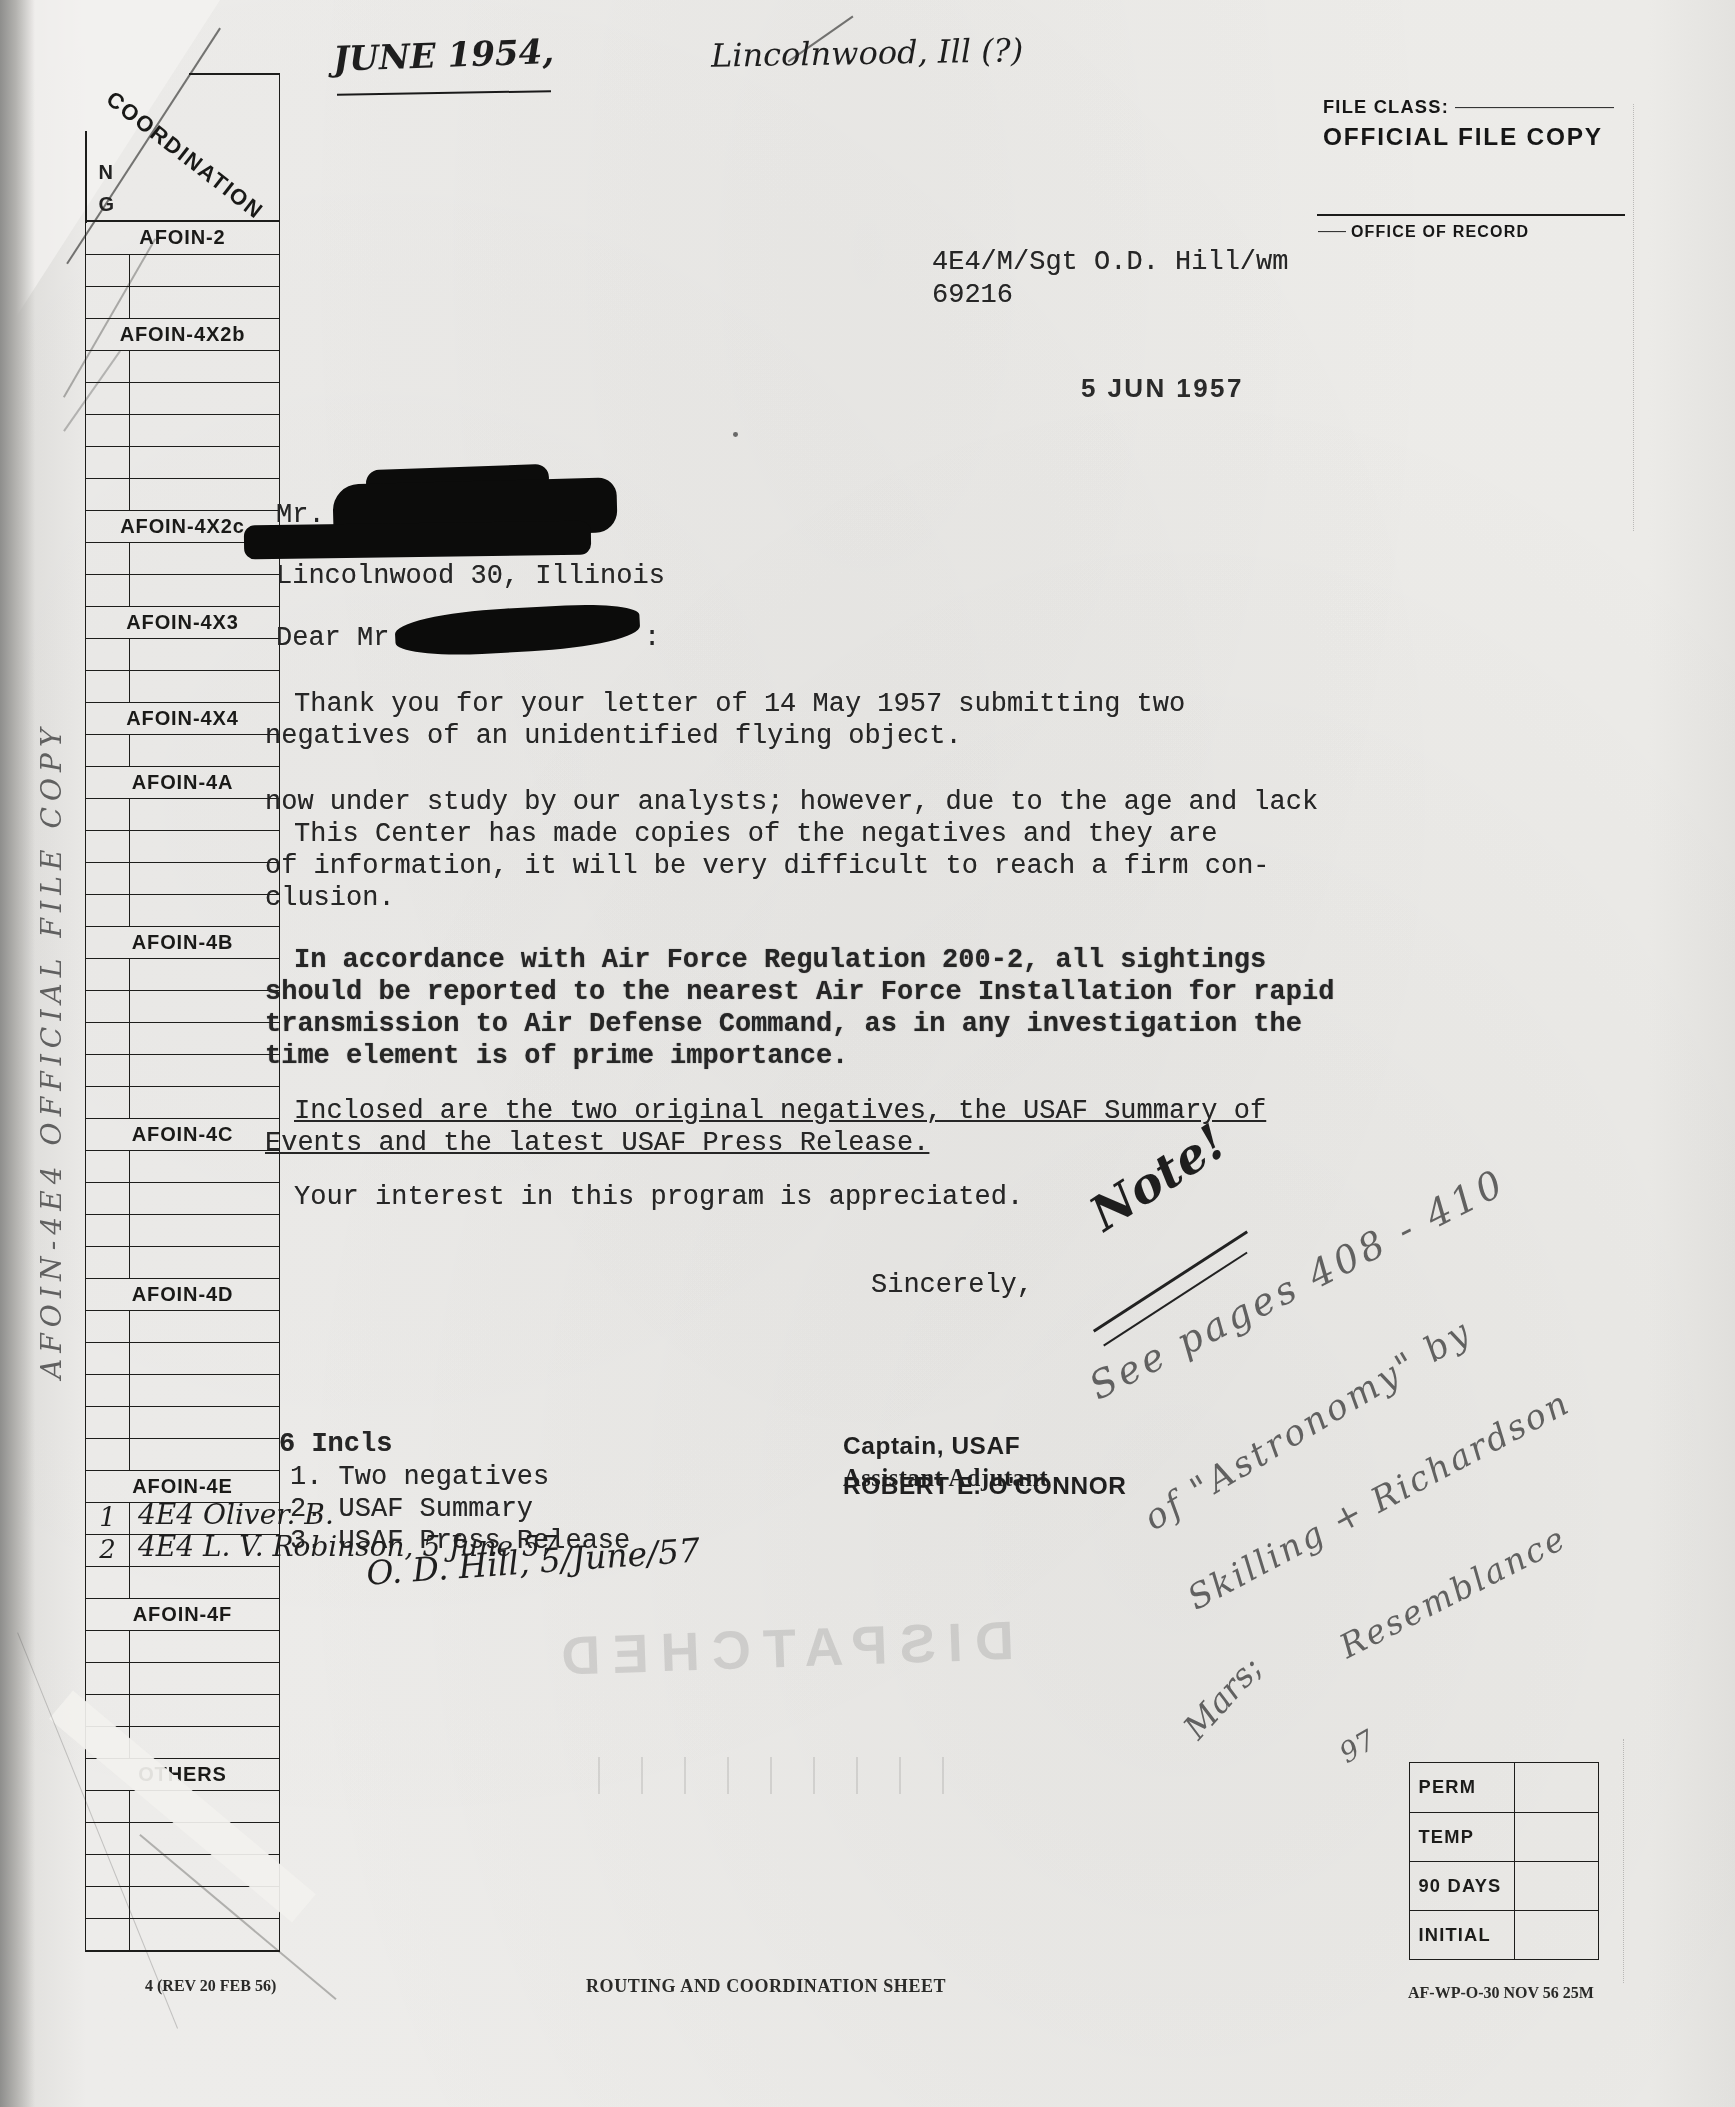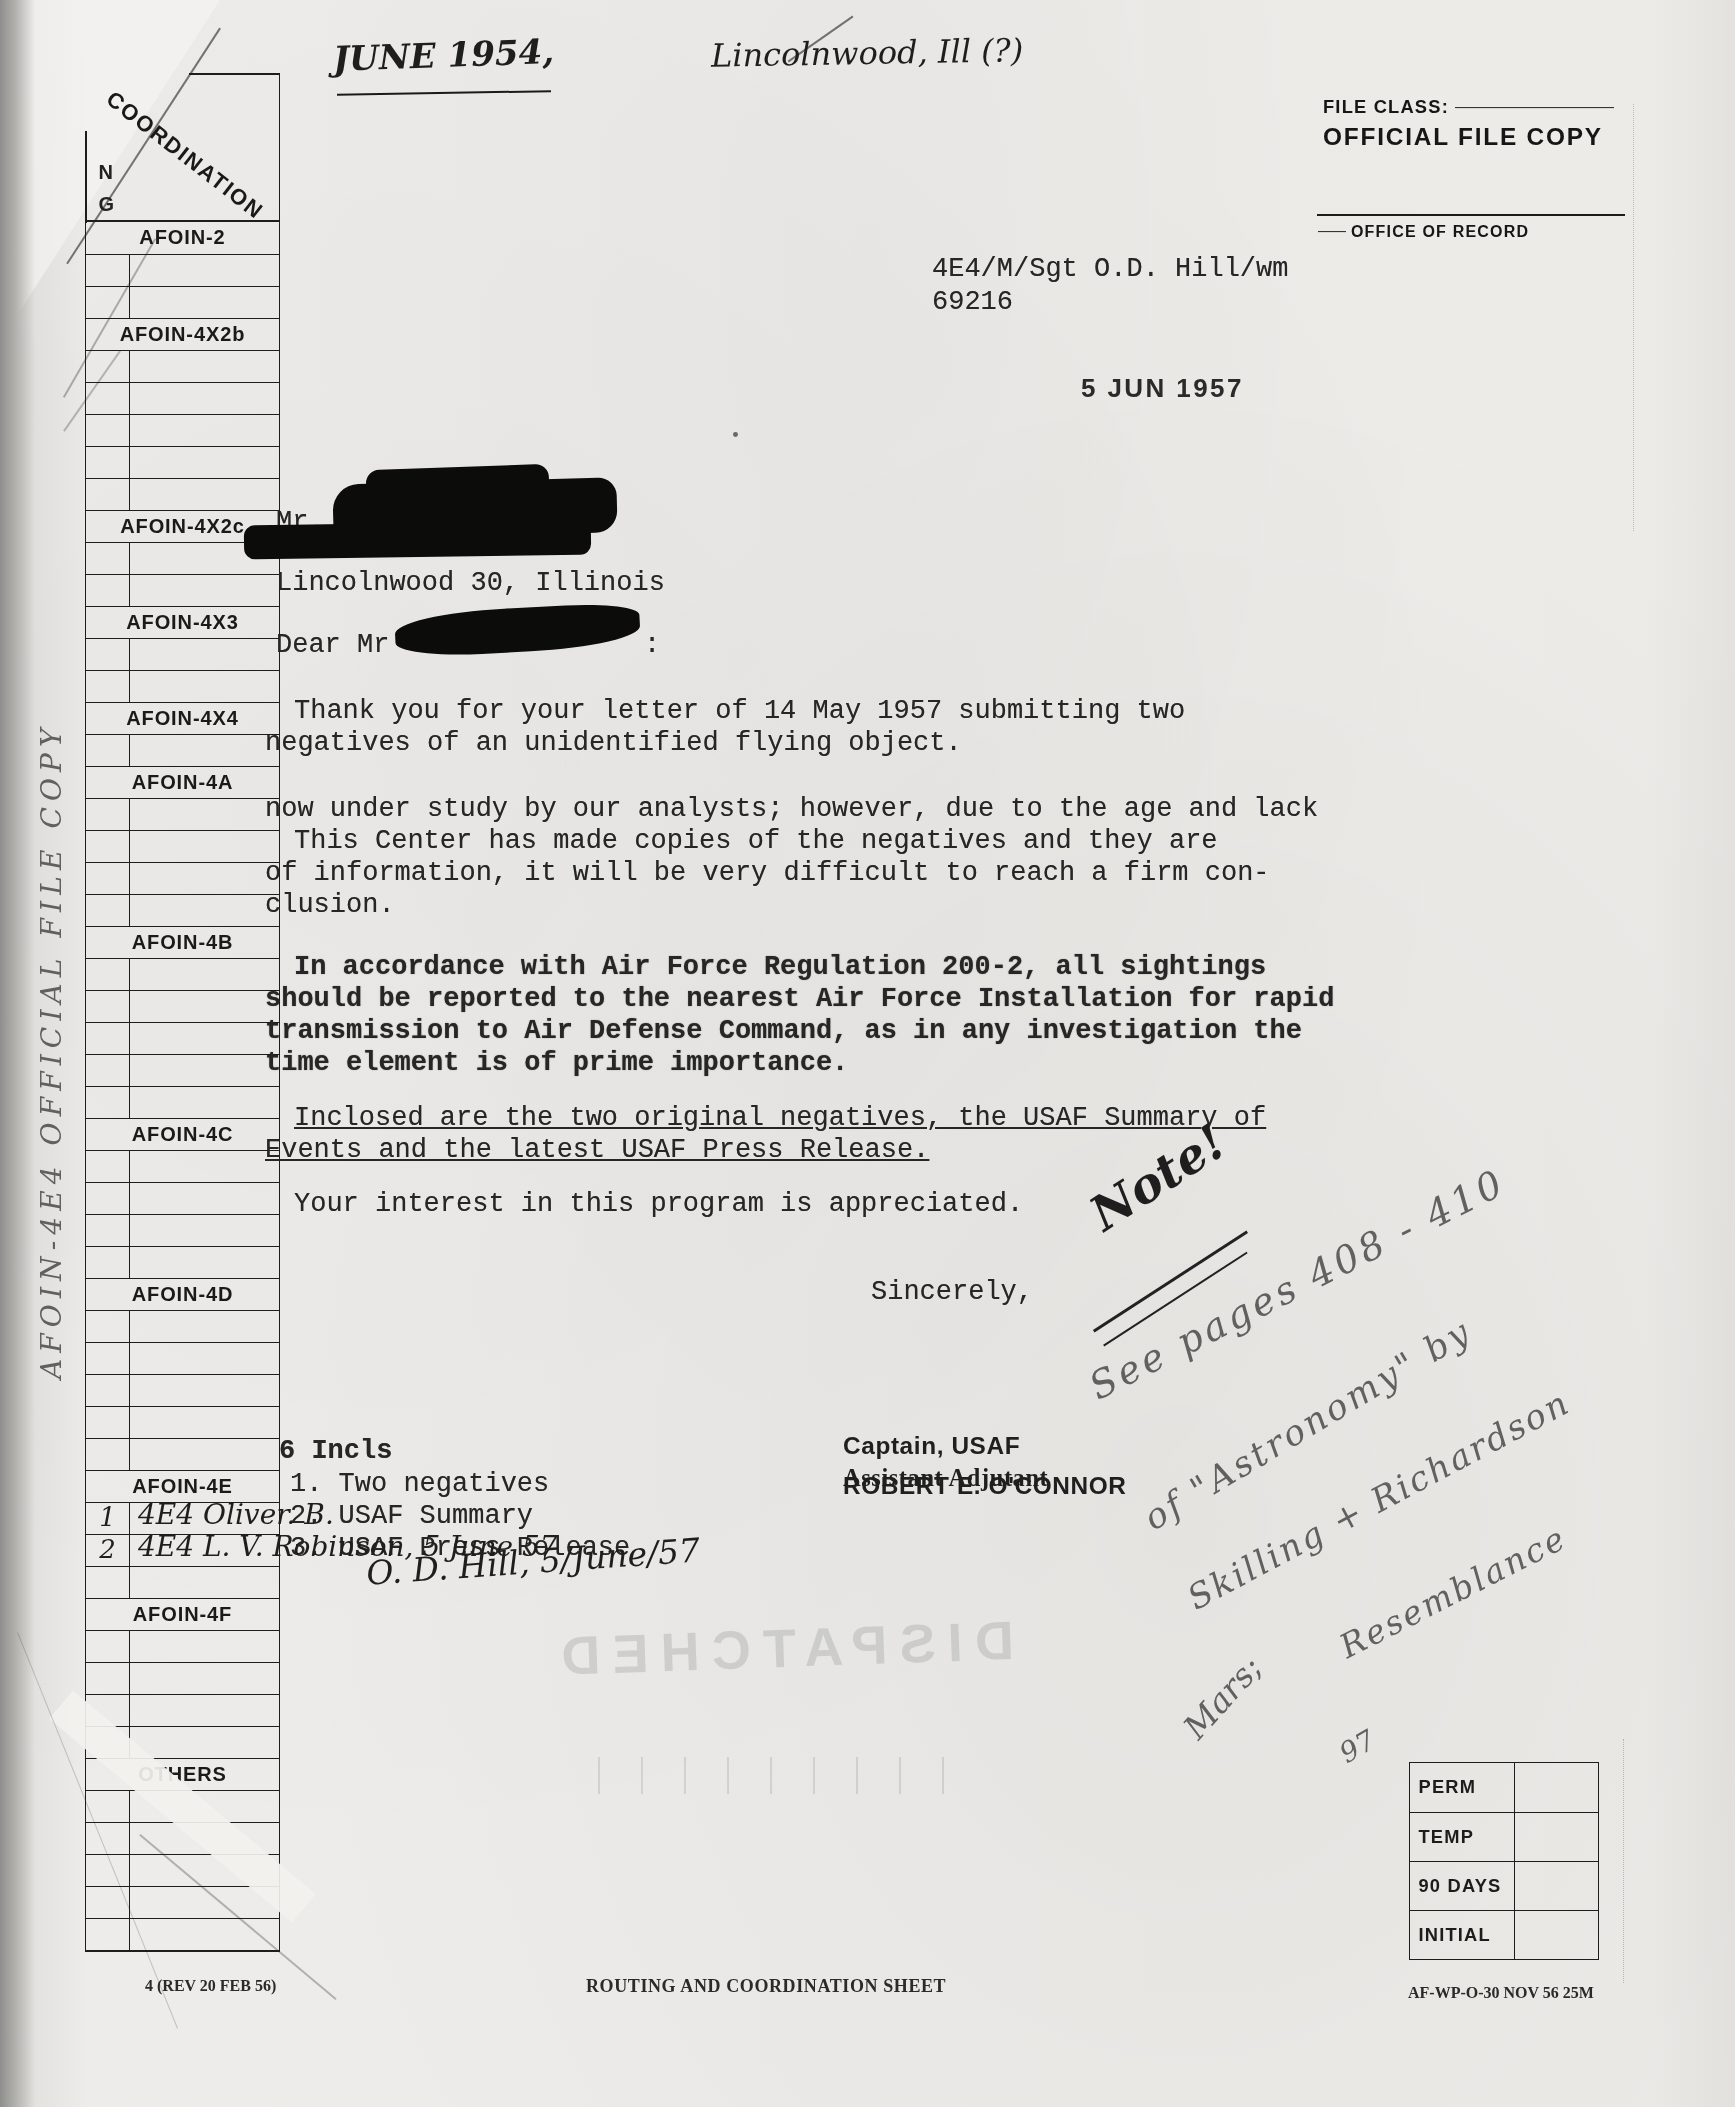--- a/index.html
+++ b/index.html
@@ -17,21 +17,21 @@
   
   .scan-edge-left{left:0;top:0;width:35px;height:100%;
     background:linear-gradient(90deg,#8e8e8c,#b3b2af 45%,rgba(205,204,201,0));}
   .fold-tri{left:0;top:0;width:232px;height:366px;
     clip-path:polygon(0 0,220px 0,0 342px);background:rgba(246,245,242,0.65);}
   .stroke{background:rgba(35,35,33,0.6);height:1.8px;}
   .crease-band{background:rgba(242,241,238,0.92);}
   .dotline{border-left:1.2px dotted rgba(70,70,70,0.3);}
   
   .typed{font-family:"Liberation Mono","DejaVu Sans Mono",monospace;font-size:27px;
-    color:#262626;text-shadow:0 0 0.6px rgba(0,0,0,0.38);white-space:nowrap;line-height:32px;margin-top:7px;}
+    color:#262626;text-shadow:0 0 0.6px rgba(0,0,0,0.38);white-space:nowrap;line-height:32px;}
   .heavy .tline{font-weight:bold;text-shadow:0 0 1.2px rgba(0,0,0,0.45);}
   .tline.indent{padding-left:29px;}
   
   .print{font-weight:bold;color:#161616;white-space:nowrap;}
   
   .hand{font-family:"DejaVu Serif",serif;font-style:italic;white-space:nowrap;color:#1e1e1e;}
   .pencil{color:#4a4a4a;opacity:0.85;}
   
   .routing{left:85px;top:73px;width:195px;}
   .r-header{position:relative;height:149px;border-right:1.8px solid var(--ln);

